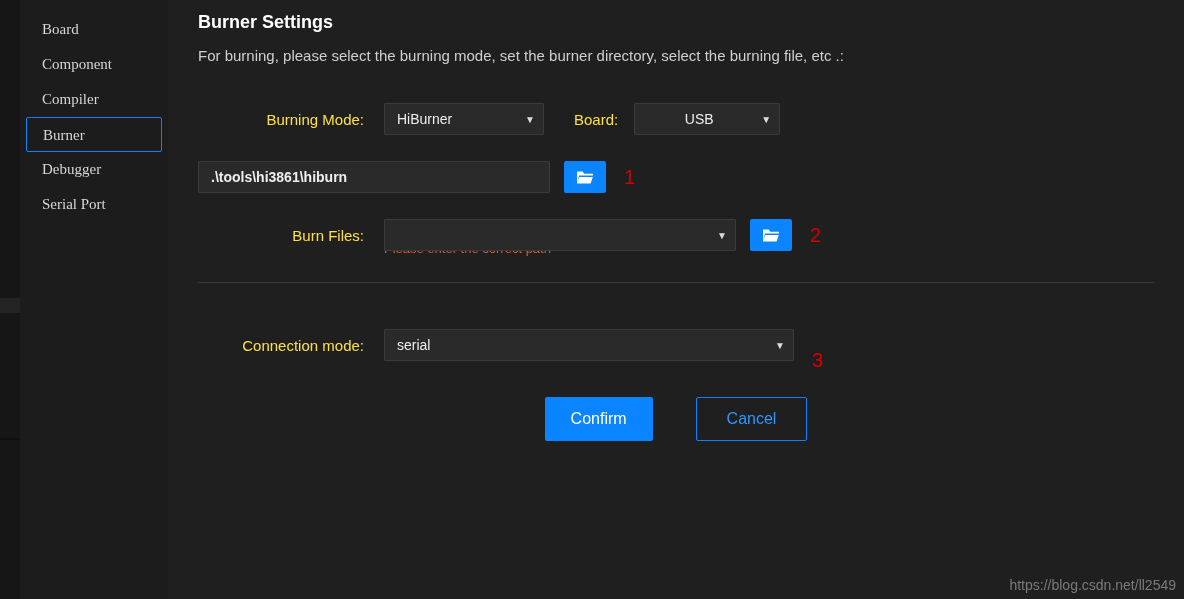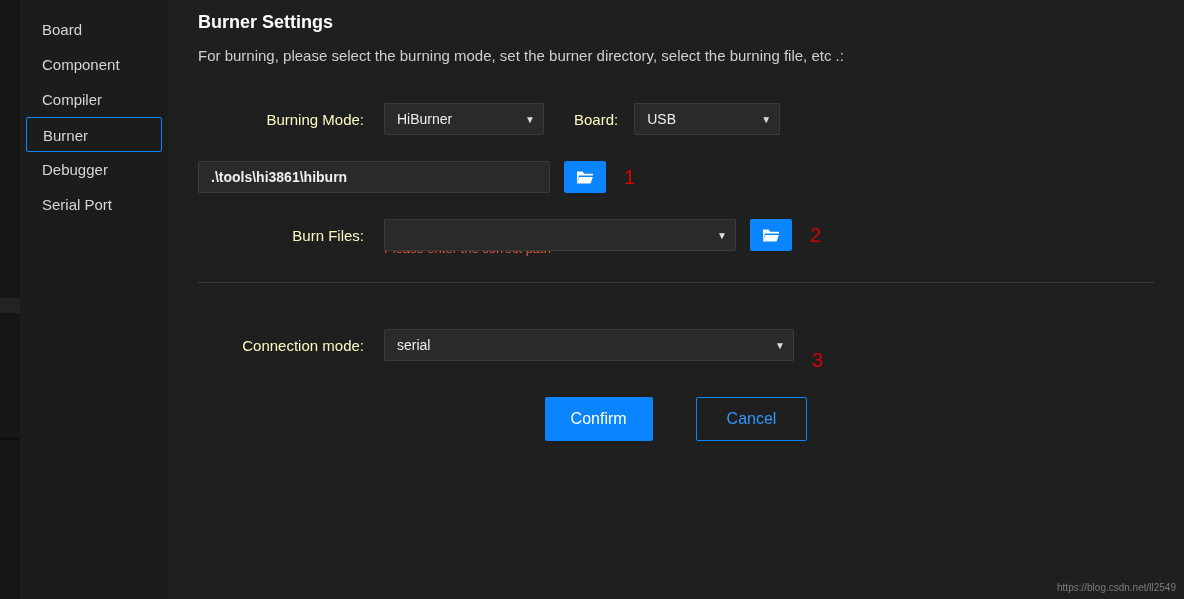--- a/index.html
+++ b/index.html
@@ -3,56 +3,56 @@
 <meta charset="utf-8">
 <style>
   * { box-sizing: border-box; margin: 0; padding: 0; }
   html, body { width: 1184px; height: 599px; background: #1c1c1c; font-family: "Segoe UI", Arial, sans-serif; color: #e8e8e8; overflow: hidden; position: relative; }
 
   .left-rail { position: absolute; left: 0; top: 0; width: 20px; height: 100%; background: #161616; }
   .left-rail-split { position: absolute; left: 0; top: 438px; width: 20px; height: 2px; background: #0e0e0e; }
   .left-rail-block { position: absolute; left: 0; top: 298px; width: 20px; height: 15px; background: #232323; }
 
   .sidebar { position: absolute; left: 20px; top: 0; width: 148px; height: 100%; background: #1c1c1c; padding-top: 12px; }
-  .sidebar-item { height: 35px; line-height: 35px; padding-left: 22px; font-size: 15px; color: #d6d6d6; cursor: pointer; }
+  .sidebar-item { height: 35px; line-height: 35px; padding-left: 22px; font-size: 15px; color: #d6d6d6; cursor: pointer; font-family: Liberation Serif, serif; }
   .sidebar-item.selected { border: 1px solid #0a84ff; border-radius: 2px; margin: 0 6px; padding-left: 16px; }
 
   .content { position: absolute; left: 168px; top: 0; right: 0; height: 100%; background: #1f1f1f; padding: 12px 30px 0 30px; }
   .title { font-size: 18px; font-weight: 600; color: #fefefe; margin-bottom: 14px; }
   .desc { font-size: 15px; color: #cfcfcf; margin-bottom: 39px; }
 
   .form { }
   .row { display: flex; align-items: center; margin-bottom: 26px; }
-  .lbl { width: 186px; text-align: right; padding-right: 20px; font-size: 15px; color: #fef9c3; }
+  .lbl { width: 186px; text-align: right; padding-right: 20px; font-size: 15px; color: #fde047; }
   .lbl-port { width: auto; padding: 0 16px 0 30px; }
 
   .select { position: relative; height: 32px; background: #2a2a2a; border: 1px solid #3a3a3a; border-radius: 1px; color: #eee; font-size: 14px; padding: 0 28px 0 12px; display: flex; align-items: center; cursor: pointer; }
   .select .caret { position: absolute; right: 8px; top: 50%; transform: translateY(-50%); font-size: 10px; color: #ddd; pointer-events: none; }
   .w148 { width: 160px; }
-  .w146 { width: 146px; }
+  .w146 { width: 146px; justify-content: center; }
   .w352 { width: 352px; }
   .w410 { width: 410px; }
 
   .input { height: 32px; width: 352px; background: #2a2a2a; border: 1px solid #3a3a3a; border-radius: 1px; color: #eee; font-size: 14px; padding: 0 12px; outline: none; font-weight: bold; }
 
   .folder-btn { width: 42px; height: 32px; background: #0a84ff; border-radius: 2px; margin-left: 14px; display: flex; align-items: center; justify-content: center; cursor: pointer; }
   .folder-btn svg { width: 20px; height: 16px; fill: #fff; }
 
   .anno { font-size: 20px; color: #d40000; margin-left: 18px; }
   .anno-abs { position: absolute; font-size: 20px; color: #d40000; }
   .err { color: #e05a33; font-size: 13px; margin-left: 186px; margin-top: -18px; margin-bottom: 20px; }
 
   .hr { border: none; border-top: 1px solid #3a3a3a; margin: 26px 0 46px 0; }
 
   .btn-row { display: flex; justify-content: center; gap: 43px; margin-top: 36px; }
   .btn { height: 44px; padding: 0 26px; font-size: 16px; border-radius: 2px; cursor: pointer; display: flex; align-items: center; justify-content: center; }
   .btn-primary { background: #0a84ff; color: #fff; }
   .btn-secondary { background: transparent; border: 1px solid #0a84ff; color: #2f96ff; padding: 0 30px; }
 
-  .watermark { position: absolute; right: 8px; bottom: 6px; font-size: 10px; color: #8a8a8a; opacity: 0.85; }
+  .watermark { position: absolute; right: 8px; bottom: 6px; font-size: 14px; color: #8a8a8a; opacity: 0.85; }
 </style>
 </head>
 <body>
 
 <div class="left-rail">
   <div class="left-rail-block"></div>
   <div class="left-rail-split"></div>
 </div>
 
 <div class="sidebar">

